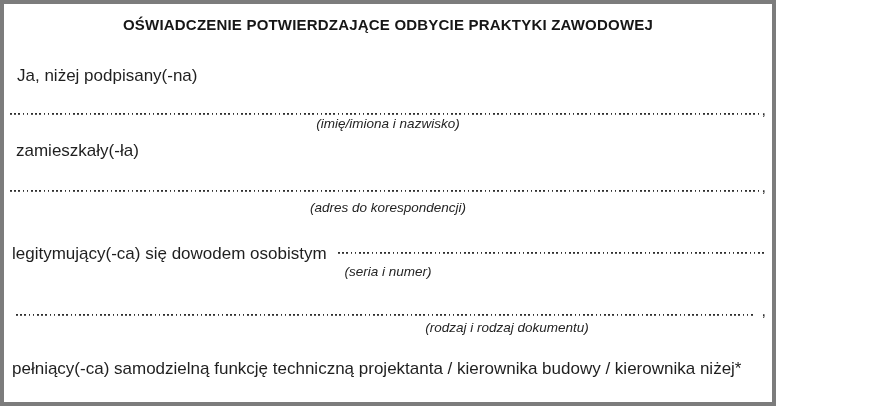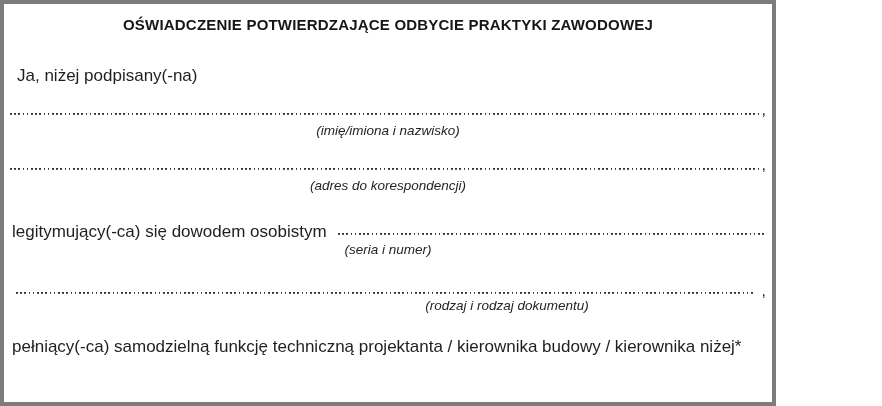--- a/index.html
+++ b/index.html
@@ -63,28 +63,28 @@
     color: #2e2e2e;
   }
 
   .caption {
     font-style: italic;
     font-size: 13.5px;
     line-height: 16px;
     text-align: center;
     color: #242424;
   }
-  .caption-1 { margin-top: 7px; }
+  .caption-1 { }
   .caption-2 { margin-top: 7px; }
   .caption-3 { margin-top: 0; }
   .caption-4 { margin-top: 0; padding-left: 238px; }
 
   .inline-row {
     display: flex;
-    align-items: center;
+    align-items: flex-start;
     font-size: 17px;
     line-height: 21px;
     gap: 6px;
   }
   .id-row    { margin: 27px 0 0 2px; }
   .other-row { margin: 25px 0 0 6px; }
   .inline-row .lbl {
     white-space: nowrap;
     margin-right: 5px;
   }
@@ -101,20 +101,21 @@
 
   <div class="body-line signer">Ja, niżej podpisany(-na)</div>
 
   <div class="dotline dotline-1">
     <div class="dots"></div>
     <span class="line-suffix">,</span>
   </div>
 
   <div class="caption caption-1">(imię/imiona i nazwisko)</div>
 
+  <div class="body-line residence">zamieszkały(-ła)</div>
 
   <div class="dotline dotline-2">
     <div class="dots"></div>
     <span class="line-suffix">,</span>
   </div>
 
   <div class="caption caption-2">(adres do korespondencji)</div>
 
   <div class="inline-row id-row">
     <span class="lbl">legitymujący(-ca) się dowodem osobistym</span>

